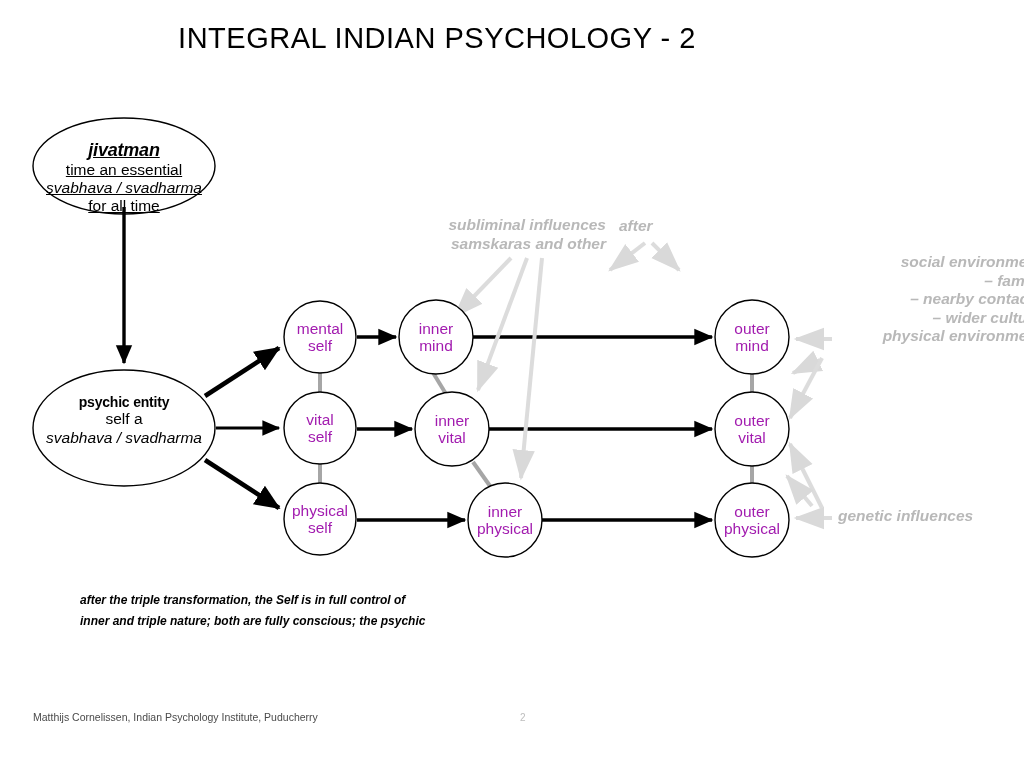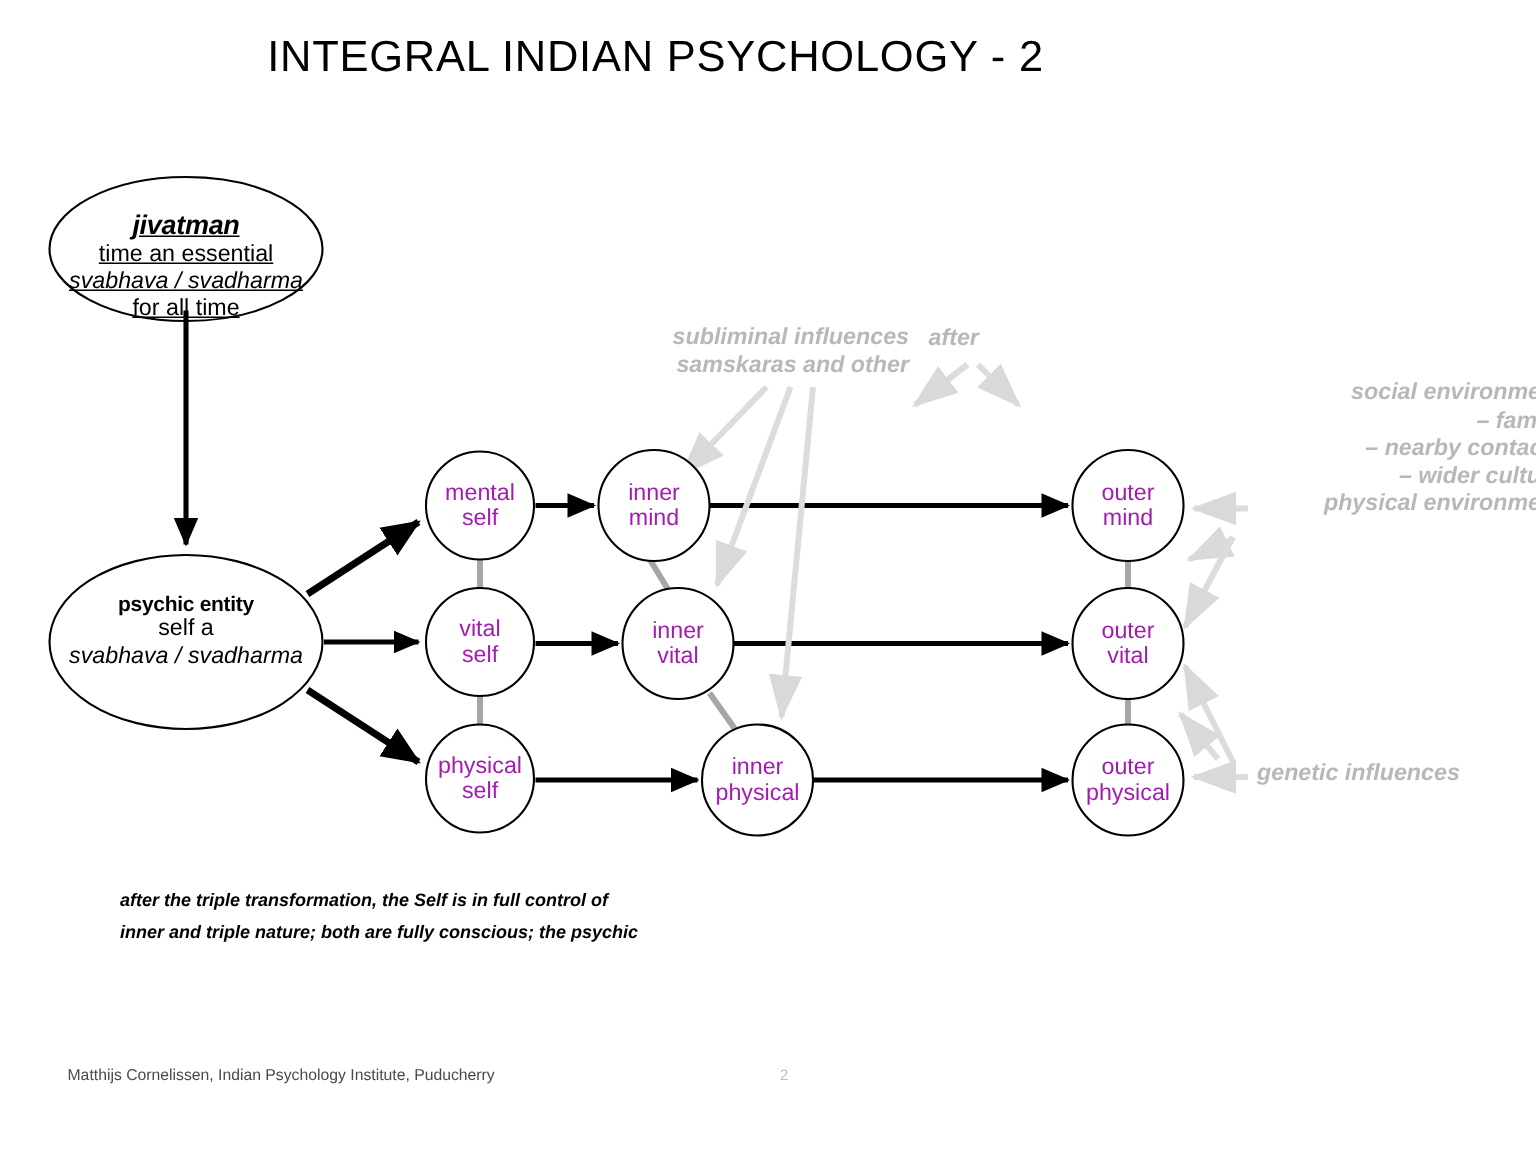--- a/index.html
+++ b/index.html
@@ -105,21 +105,21 @@
     line-height: 1.73;
     font-family: "Liberation Sans", sans-serif;
     color: #000;
     margin-left: 42px;
   }
   .caption span { display: block; }
 
   
   .footer-credit {
     position: absolute;
-    left: 45px;
+    left: 33px;
     top: 711px;
     font-size: 10.5px;
     color: #4a4a4a;
     font-family: "Liberation Sans", sans-serif;
   }
   .footer-page {
     position: absolute;
     left: 520px;
     top: 712px;
     font-size: 10px;

